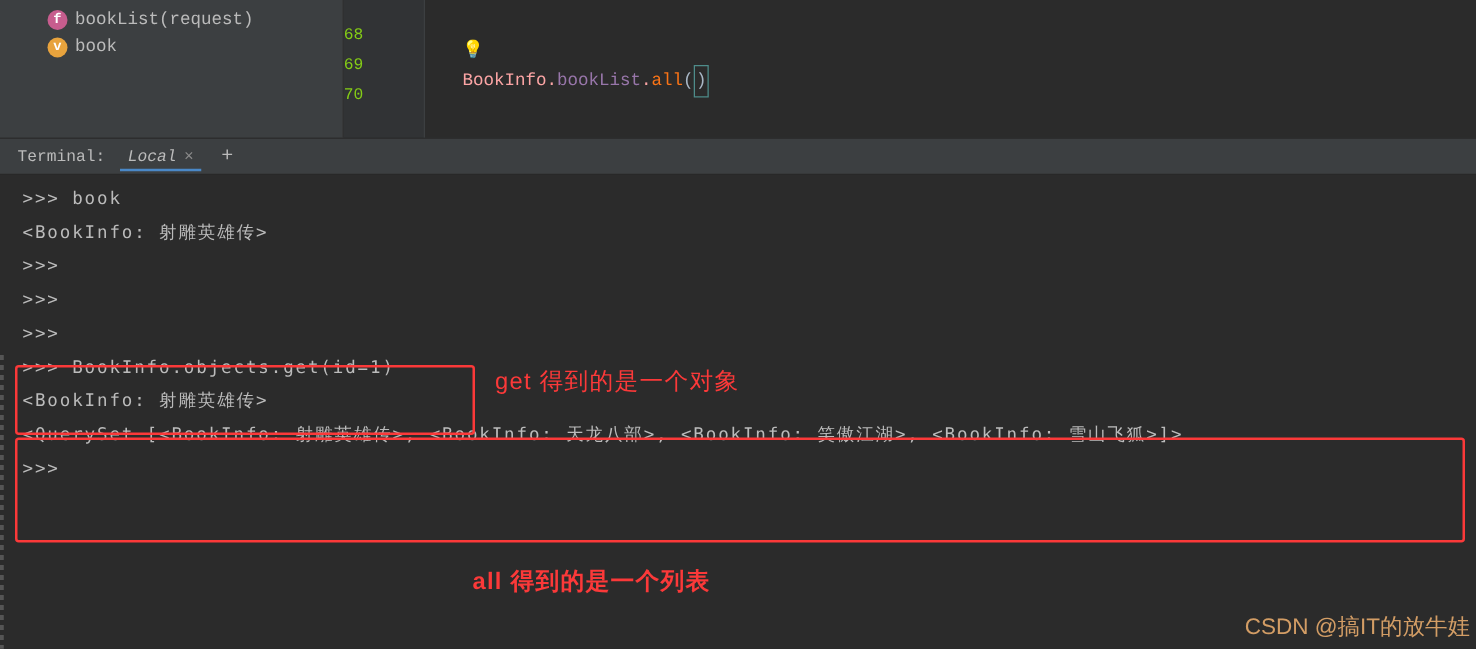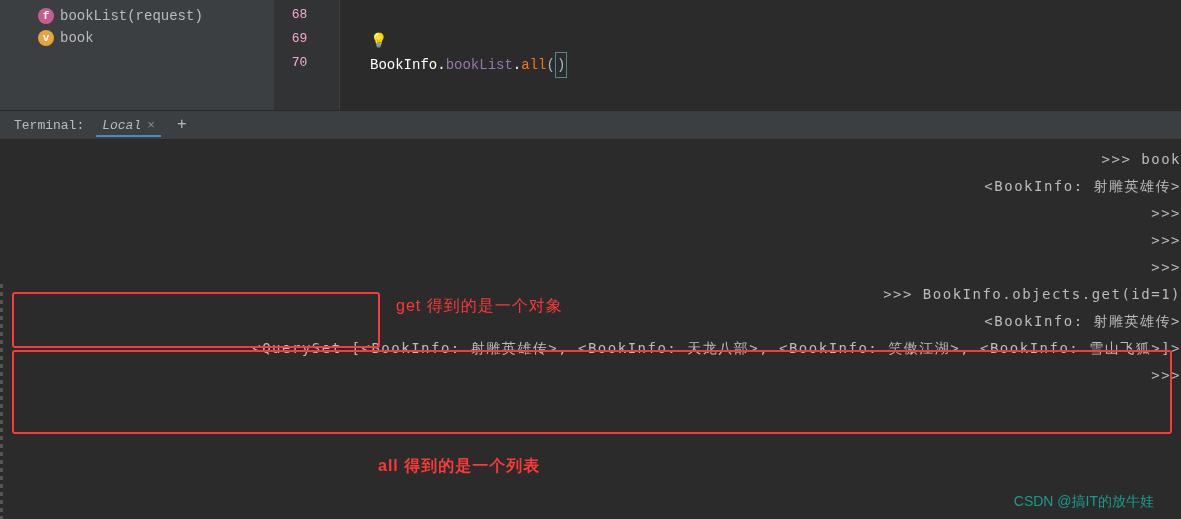--- a/index.html
+++ b/index.html
@@ -50,44 +50,44 @@
     .badge-v { background: #e8a33d; }
     .editor {
       flex: 1;
       background: #2b2b2b;
       display: flex;
     }
     .gutter {
       width: 65px;
       background: #313335;
       border-right: 1px solid #3c3f41;
-      text-align: center;
+      text-align: left;
       padding-right: 15px;
-      padding-top: 3px;
-      color: #f9a8d4;
+      padding-top: 16px;
+      color: #84cc16;
       font-size: 13px;
       line-height: 24px;
     }
     .code-area {
       flex: 1;
       padding-top: 5px;
       padding-left: 30px;
       line-height: 24px;
       font-size: 14px;
     }
     .code-line {
       height: 24px;
       display: flex;
       align-items: center;
     }
     .bulb {
       color: #f0a732;
       font-size: 14px;
     }
-    .cls { color: #ffffff; }
+    .cls { color: #fca5a5; }
     .attr { color: #9876aa; }
     .method { color: #f97316; }
     .paren { color: #a9b7c6; }
     .cursor-box {
       border: 1px solid #4e8c8a;
       padding: 0 1px;
     }
     .terminal-header {
       background: #3c3f41;
       border-top: 1px solid #282828;
@@ -121,21 +121,20 @@
       padding: 0 8px;
     }
     .terminal-body {
       background: #2b2b2b;
       padding: 6px 0 18px 18px;
       color: #bbbbbb;
       font-size: 14px;
       line-height: 27px;
       position: relative;
       height: 379px;
-      text-align: right;
     }
     .term-line {
       white-space: pre;
       letter-spacing: 1.5px;
       font-family: "Consolas", "Monaco", monospace;
     }
     .red-box-1 {
       position: absolute;
       border: 2.5px solid #fb3939;
       border-radius: 3px;
@@ -151,32 +150,32 @@
       border-radius: 3px;
       left: 12px;
       top: 210px;
       width: 1160px;
       height: 84px;
       pointer-events: none;
     }
     .annotation {
       position: absolute;
       color: #fb3939;
-      font-size: 16px;
+      font-size: 19px;
       font-family: "Microsoft YaHei", sans-serif;
       letter-spacing: 1px;
     }
     .anno1 { left: 396px; top: 152px; }
     .anno2 { left: 378px; top: 312px; font-weight: bold; }
     .watermark {
       position: absolute;
-      right: 27px;
+      right: 5px;
       bottom: 4px;
-      color: #14b8a6;
-      font-size: 14px;
+      color: #fdba74;
+      font-size: 18px;
       font-family: sans-serif;
       opacity: 0.8;
     }
     .left-strip {
       position: absolute;
       left: 0;
       top: 140px;
       width: 3px;
       height: 379px;
       background: repeating-linear-gradient(180deg, #2b2b2b, #2b2b2b 4px, #555 4px, #555 8px);

